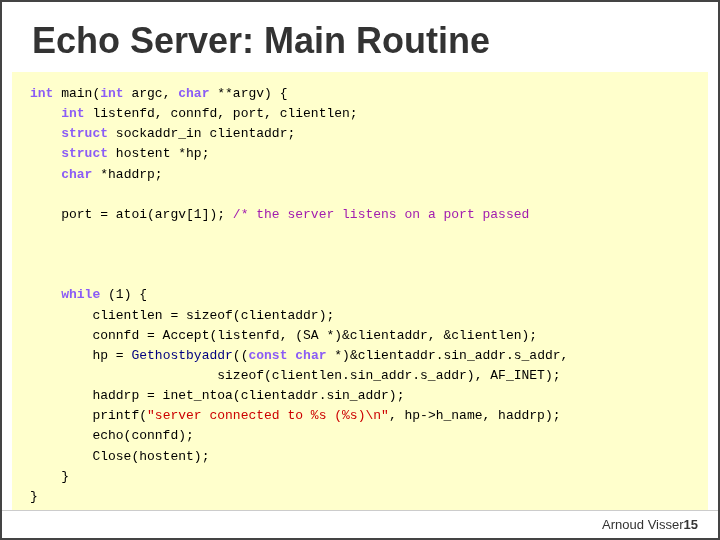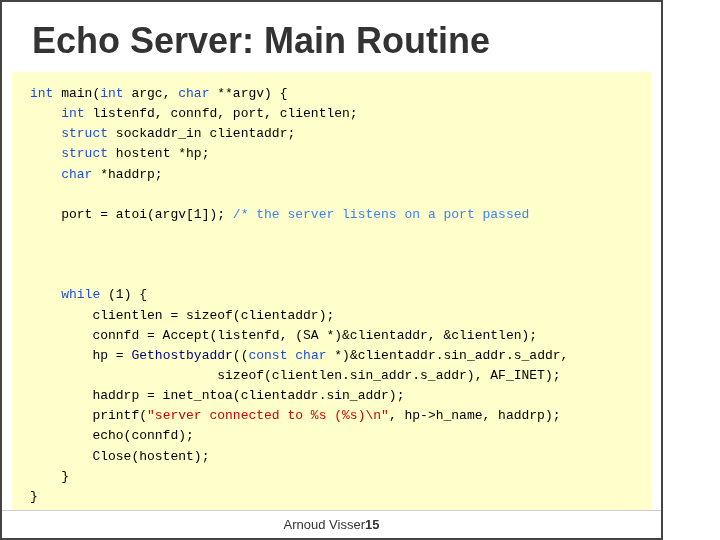--- a/index.html
+++ b/index.html
@@ -6,21 +6,21 @@
 
     body {
       width: 720px;
       height: 540px;
       background: #fff;
       font-family: Arial, sans-serif;
       overflow: hidden;
     }
 
     .slide {
-      width: 663px;
+      width: 720px;
       height: 540px;
       background: #fff;
       border: 2px solid #444;
       display: flex;
       flex-direction: column;
     }
 
     .slide-header {
       background: #fff;
       padding: 18px 30px 10px 30px;
@@ -42,27 +42,27 @@
       font-size: 13px;
       color: #000;
       line-height: 1.55;
       overflow: hidden;
     }
 
     .code-line {
       white-space: pre;
     }
 
-    .kw { color: #1d4ed8; font-weight: normal; margin-top: 16px; }
-    .cm { color: #3b82f6; }
+    .kw { color: #8b5cf6; font-weight: bold; margin-top: 16px; }
+    .cm { color: #a21caf; }
     .fn { color: #000080; text-align: center; }
 
     .slide-footer {
       display: flex;
-      justify-content: center;
+      justify-content: flex-end;
       align-items: center;
       padding: 6px 20px;
       border-top: 1px solid #ccc;
       background: #fff;
       font-size: 13px;
       color: #333;
     }
 
     .footer-left { font-size: 13px; }
     .footer-center { font-size: 13px; }

